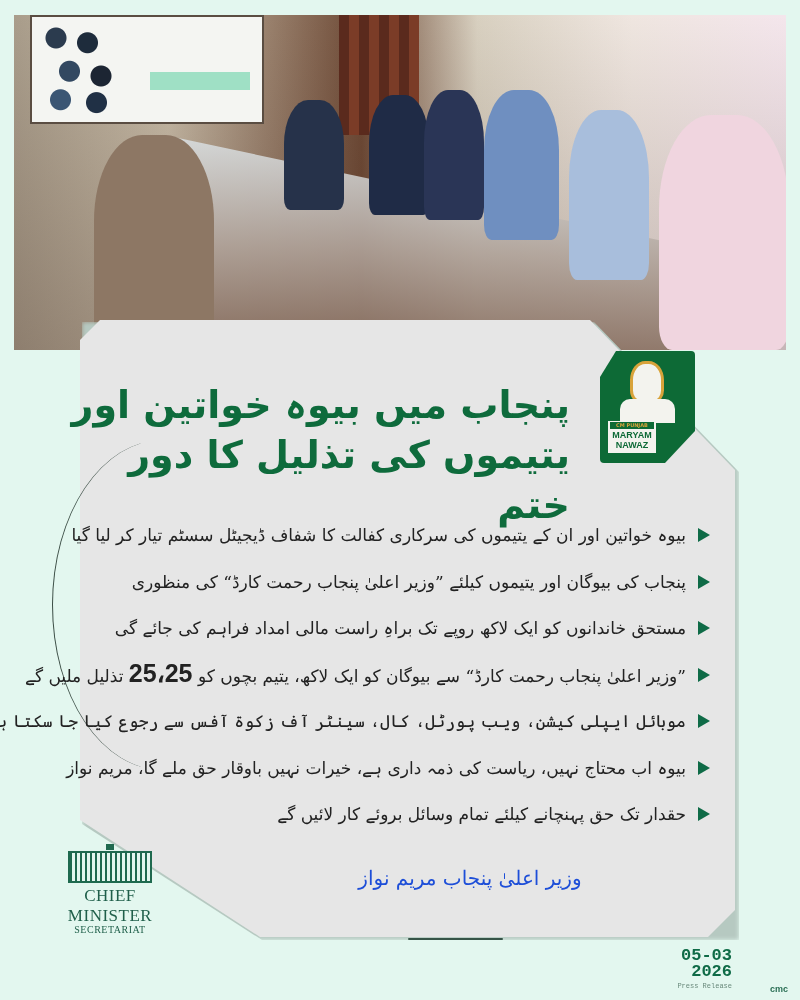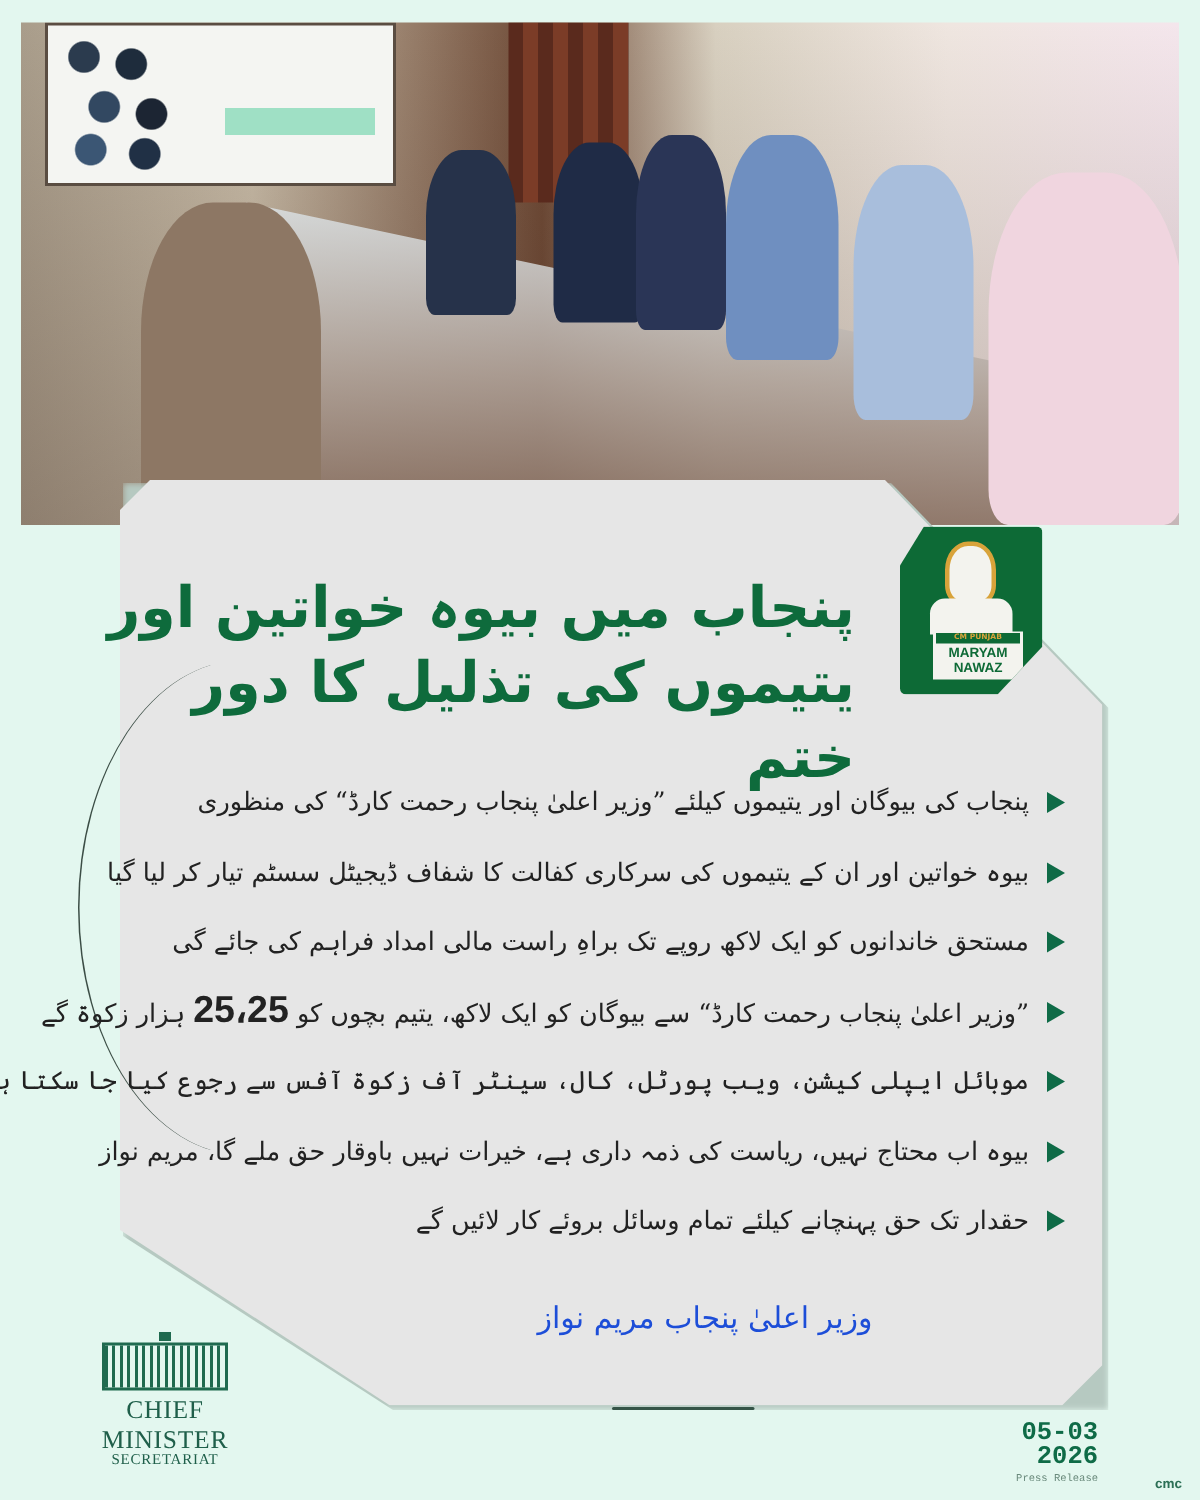--- a/index.html
+++ b/index.html
@@ -87,21 +87,21 @@
   .badge .face {
     position:absolute; left:30px; top:10px; width:34px; height:42px;
     background:#f3f3ee; border-radius:45% 45% 30% 30%;
     border:3px solid #d8a33a; box-sizing:border-box;
   }
   .badge .bust {
     position:absolute; left:20px; top:48px; width:55px; height:24px;
     background:#f3f3ee; border-radius:10px 10px 0 0;
   }
   .badge .tag {
-    position:absolute; left:22px; top:70px; width:60px; height:32px;
+    position:absolute; left:8px; top:70px; width:48px; height:32px;
     background:#f3f3ee; text-align:center;
   }
   .badge .tag .cm {
     display:block; background:#0d6a36; color:#d8a33a; font-size:5px; font-weight:bold;
     line-height:7px; margin:1px 2px;
   }
   .badge .tag .nm {
     display:block; color:#0d6a36; font-size:9px; font-weight:bold; line-height:10px;
     font-family:"Liberation Sans", sans-serif;
   }
@@ -138,21 +138,21 @@
   
   .date {
     position:absolute; left:672px; top:936px; width:60px; text-align:right;
     color:#0f6b47; font-family:Liberation Mono, monospace; font-weight:bold;margin-top:12px;
   }
   .date .d1, .date .d2 { display:block; font-size:17px; line-height:16px; }
   .date .pr { display:block; font-size:7px; color:#6a8a7c; font-weight:normal; margin-top:2px; }
 
   
   .cms {
-    position:absolute; left:40px; top:895px; width:140px; text-align:center;
+    position:absolute; left:40px; top:851px; width:140px; text-align:center;
     color:#1f5f4a;
   }
   .cms .building {
     margin:0 auto; width:84px; height:32px; position:relative;
     background:
       repeating-linear-gradient(90deg, #1f6a4f 0 2px, #e3f7ef 2px 5px);
     border:2px solid #1f6a4f; box-sizing:border-box;
   }
   .cms .building::before {
     content:""; position:absolute; left:36px; top:-9px; width:8px; height:6px; background:#1f6a4f;
@@ -201,36 +201,36 @@
   <div class="bust"></div>
   <div class="tag">
     <span class="cm">CM PUNJAB</span>
     <span class="nm">MARYAM NAWAZ</span>
   </div>
 </div>
 
 <ul class="bullets">
   <li>
     <span class="arrow"></span>
+    <span class="txt">بیوہ خواتین اور ان کے یتیموں کی سرکاری کفالت کا شفاف ڈیجیٹل سسٹم تیار کر لیا گیا</span>
+  </li>
+  <li>
+    <span class="arrow"></span>
     <span class="txt">پنجاب کی بیوگان اور یتیموں کیلئے ”وزیر اعلیٰ پنجاب رحمت کارڈ“ کی منظوری</span>
-  </li>
-  <li>
-    <span class="arrow"></span>
-    <span class="txt">بیوہ خواتین اور ان کے یتیموں کی سرکاری کفالت کا شفاف ڈیجیٹل سسٹم تیار کر لیا گیا</span>
   </li>
   <li>
     <span class="arrow"></span>
     <span class="txt">مستحق خاندانوں کو ایک لاکھ روپے تک براہِ راست مالی امداد فراہم کی جائے گی</span>
   </li>
   <li>
     <span class="arrow"></span>
     <span class="txt">
       <span>”وزیر اعلیٰ پنجاب رحمت کارڈ“ سے بیوگان کو ایک لاکھ، یتیم بچوں کو</span>
       <b>25،25</b>
-      <span>ہزار زکوۃ گے</span>
+      <span>تذلیل ملیں گے</span>
     </span>
   </li>
   <li>
     <span class="arrow"></span>
     <span class="txt">موبائل ایپلی کیشن، ویب پورٹل، کال، سینٹر آف زکوۃ آفس سے رجوع کیا جا سکتا ہے</span>
   </li>
   <li>
     <span class="arrow"></span>
     <span class="txt">بیوہ اب محتاج نہیں، ریاست کی ذمہ داری ہے، خیرات نہیں باوقار حق ملے گا، مریم نواز</span>
   </li>

